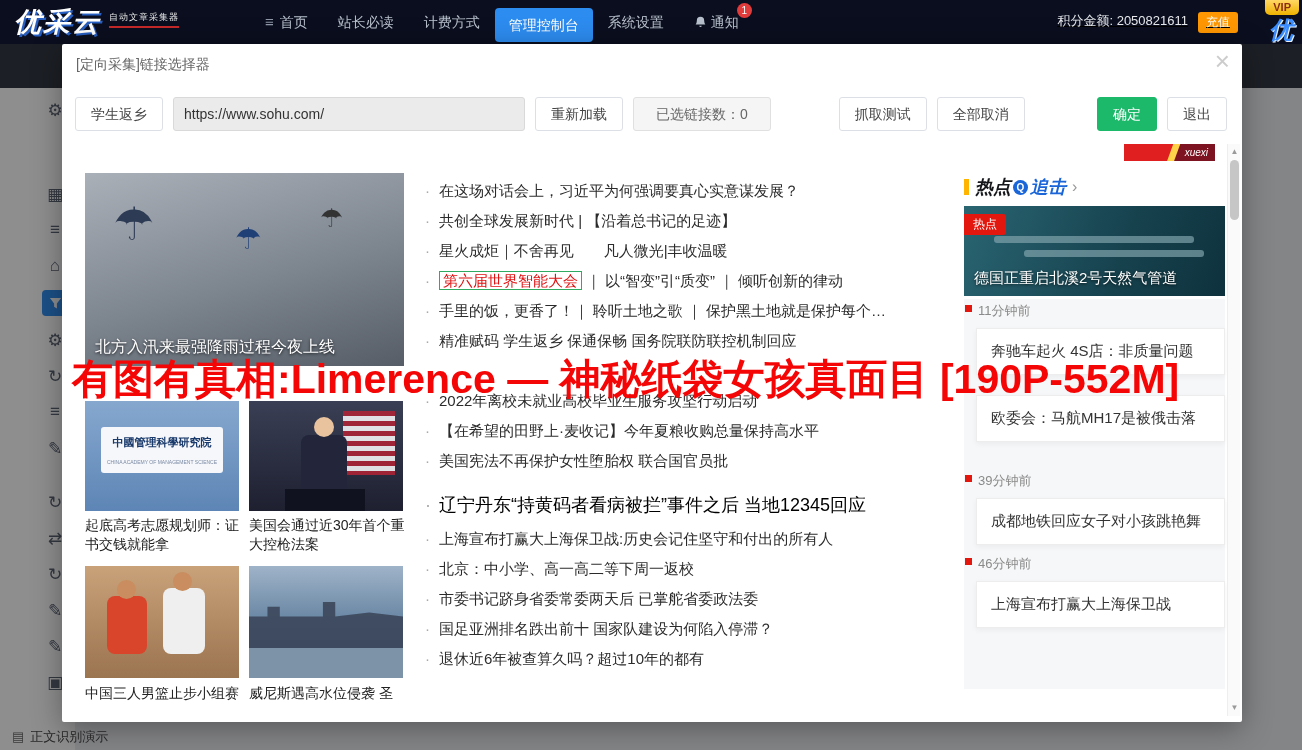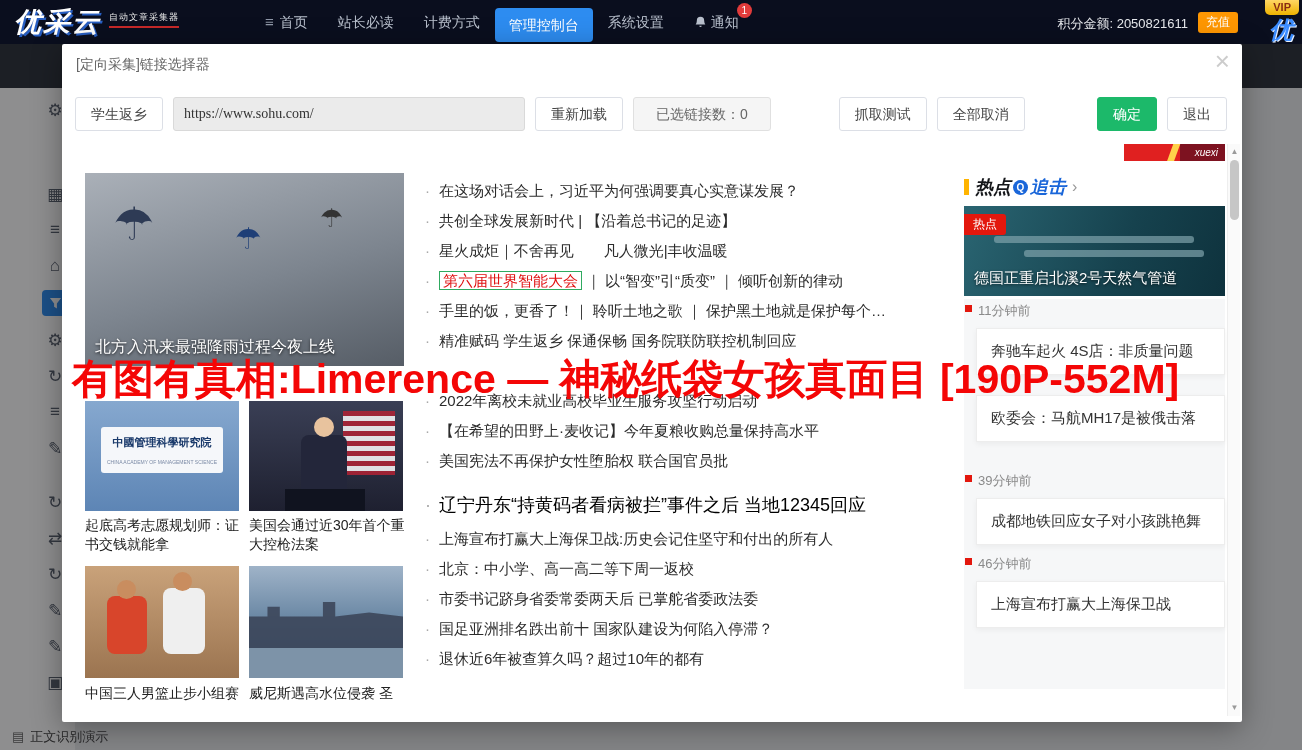--- a/index.html
+++ b/index.html
@@ -9,21 +9,21 @@
   
   .navbar { position:absolute; left:0; top:0; width:1302px; height:44px; background:#0a0e1e; display:flex; align-items:center; z-index:3; }
   .logo-wrap { display:flex; align-items:flex-start; margin-left:14px; width:236px; }
   .logo-main { font-size:27px; font-weight:bold; font-style:italic; color:#fff; letter-spacing:2px; text-shadow:2px 2px 0 rgba(45,108,223,.85); line-height:40px; }
   .logo-sub { font-size:9px; color:#e8e8e8; margin:9px 12px 0 8px; padding-bottom:2px; border-bottom:2px solid #c62828; letter-spacing:1px; white-space:nowrap; }
   .nav-item { position:relative; color:#b9c0cd; font-size:14px; padding:0 15px; height:44px; line-height:44px; cursor:pointer; white-space:nowrap; }
   .nav-item.active { background:#2d8cf0; color:#fff; height:34px; line-height:34px; margin-top:5px; border-radius:4px; padding:0 14px; }
   .nav-burger { color:#8f97a8; margin-right:6px; font-size:15px; }
   .bell { display:inline-block; vertical-align:-2px; margin-right:4px; }
   .nav-badge { position:absolute; top:3px; right:2px; background:#e23b3b; color:#fff; font-size:10px; min-width:15px; height:15px; line-height:15px; text-align:center; border-radius:8px; padding:0 3px; }
-  .nav-right { margin-left:auto; display:flex; align-items:flex-end; margin-right:64px; }
+  .nav-right { margin-left:auto; display:flex; align-items:flex-start; margin-right:64px;text-decoration:underline; }
   .credits { color:#e6e8ec; font-size:13px; margin-right:10px; }
   .recharge { background:#ff9702; color:#fff; font-size:12px; padding:2px 8px; border-radius:3px; cursor:pointer; }
   .vip-tag { position:absolute; top:0; right:3px; background:linear-gradient(#ffd764,#eeb200); color:#8a2d13; font-size:11px; font-weight:bold; padding:1px 8px 2px; border-radius:0 0 5px 5px; z-index:4; }
   .corner-you { position:absolute; top:14px; right:9px; font-size:24px; font-weight:bold; font-style:italic; color:#3b8cff; text-shadow:1px 1px 0 #e8f1ff; z-index:4; }
 
   
   .page-bg { position:absolute; left:0; top:44px; width:1302px; height:706px; background:#eceef1; z-index:1; }
   .page-topbar { position:absolute; left:0; top:0; width:1302px; height:44px; background:#2e323c; }
   .page-sidebar { position:absolute; left:0; top:44px; width:75px; height:662px; background:#ffffff; }
   .s-icon { position:absolute; left:40px; width:30px; text-align:center; font-size:17px; color:#5a6270; cursor:pointer; }
@@ -33,37 +33,37 @@
 
   
   .overlay { position:absolute; left:0; top:44px; width:1302px; height:706px; background:rgba(8,8,10,0.46); z-index:5; }
 
   
   .modal { position:absolute; left:62px; top:44px; width:1180px; height:678px; background:#fff; border-radius:2px; box-shadow:0 6px 30px rgba(0,0,0,.35); z-index:10; }
   .modal-title { position:absolute; left:14px; top:8px; font-size:14px; color:#666; line-height:24px; }
   .modal-close { position:absolute; right:12px; top:2px; font-size:26px; color:#ccc; cursor:pointer; line-height:30px; }
   .toolbar { position:absolute; left:13px; top:52px; width:1154px; height:36px; display:flex; align-items:center; gap:10px; }
   .btn { height:34px; line-height:32px; border:1px solid #dcdfe6; background:#fff; border-radius:3px; padding:0 15px; font-size:14px; color:#444; cursor:pointer; white-space:nowrap; }
-  .url-input { width:352px; height:34px; background:#ebebeb; border:1px solid #d9d9d9; border-radius:3px; padding:8px 10px; font-size:14px; color:#333; font-family:Liberation Serif, serif; }
+  .url-input { width:352px; height:34px; background:#ebebeb; border:1px solid #d9d9d9; border-radius:3px; padding:8px 10px; font-size:14px; color:#333; font-family:Liberation Sans, sans-serif; }
   .chip-count { height:34px; line-height:32px; border:1px solid #e0e0e0; background:#f5f5f5; border-radius:3px; padding:0 22px; font-size:14px; color:#666; white-space:nowrap; }
   .gap-left { margin-left:58px; }
   .btn-confirm { margin-left:auto; background:#1cb96a; border-color:#1cb96a; color:#fff; }
   .btn-exit { margin-right:2px; }
 
   
   .content { position:absolute; left:13px; top:100px; width:1152px; height:572px; background:#fff; overflow:hidden; }
 
   
   .scrollbar { position:absolute; right:2px; top:100px; width:13px; height:572px; background:#fafafa; border-left:1px solid #eee; }
   .sb-arrow { position:absolute; left:0; width:13px; height:13px; font-size:8px; color:#999; text-align:center; line-height:13px; cursor:pointer; }
   .sb-up { top:1px; } .sb-down { bottom:2px; }
   .sb-thumb { position:absolute; left:2px; top:16px; width:9px; height:60px; background:#c6c6c6; border-radius:5px; cursor:pointer; }
 
   
-  .promo-banner { position:absolute; left:1049px; top:0; width:101px; height:17px; background:linear-gradient(90deg,#e02020 0 55%,#7d1220 55%); color:#fff; font-size:10px; font-style:italic; text-align:right; line-height:17px; padding-right:7px; overflow:hidden; cursor:pointer; }
+  .promo-banner { position:absolute; left:1049px; top:0; width:91px; height:17px; background:linear-gradient(90deg,#e02020 0 55%,#7d1220 55%); color:#fff; font-size:10px; font-style:italic; text-align:right; line-height:17px; padding-right:7px; overflow:hidden; cursor:pointer; }
   .promo-banner i { position:absolute; left:46px; top:-3px; width:7px; height:24px; background:#ffd24a; transform:skewX(-20deg); }
 
   .main-photo { position:absolute; left:10px; top:29px; width:319px; height:193px; background:linear-gradient(165deg,#aab0b8 0%,#7d858f 55%,#565d66 100%); overflow:hidden; cursor:pointer; }
   .umb { position:absolute; color:#2e3b55; }
   .main-cap { position:absolute; left:10px; bottom:8px; color:#fff; font-size:16px; text-shadow:0 1px 3px rgba(0,0,0,.8); }
 
   .news { position:absolute; left:348px; top:32px; width:545px; list-style:none; }
   .news li { position:relative; height:30px; line-height:30px; font-size:15px; color:#2b2b2b; white-space:nowrap; padding-left:16px; overflow:hidden; cursor:pointer; }
   .news li::before { content:"·"; position:absolute; left:2px; color:#a9a9a9; }
   .news li.blank::before { content:""; }

